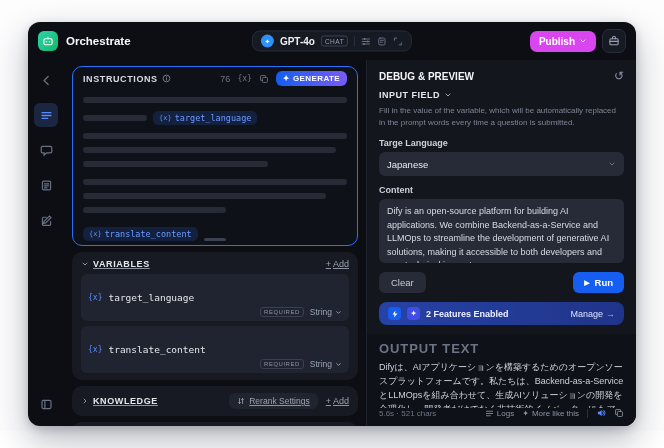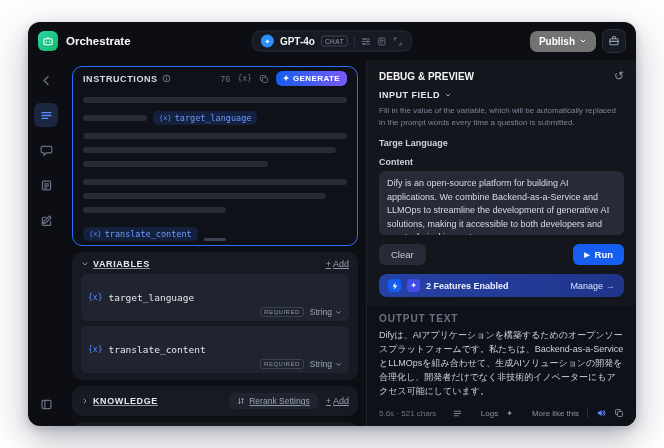--- a/index.html
+++ b/index.html
@@ -22,21 +22,21 @@
     display:flex; align-items:center; gap:6px; background:#161a23; border:1px solid #272d3a;
     border-radius:8px; padding:3px 8px; }
   .model-logo { width:13px; height:13px; border-radius:50%; background:#2e90fa; color:#fff;
     font-size:7px; display:flex; align-items:center; justify-content:center; }
   .model-name { font-size:10px; font-weight:bold; color:#eef0f3; }
   .mode-badge { font-size:6.5px; color:#98a2b3; border:1px solid #3b4354; border-radius:3px;
     padding:1px 3px; letter-spacing:.5px; }
   .pill-icons { display:flex; gap:6px; align-items:center; color:#6b7486; }
   .pill-sep { width:1px; height:10px; background:#2a3140; }
   .tb-right { margin-left:auto; display:flex; gap:6px; align-items:center; }
-  .publish-btn { background:#737373; color:#fff; font-size:10px; font-weight:bold;
+  .publish-btn { background:#d946ef; color:#fff; font-size:10px; font-weight:bold;
     border:none; border-radius:7px; padding:5px 9px; display:flex; align-items:center; gap:4px; cursor:pointer; }
   .tools-btn { width:24px; height:24px; border-radius:7px; background:#161a23; border:1px solid #272d3a;
     display:flex; align-items:center; justify-content:center; color:#98a2b3; cursor:pointer; }
 
   
   .content { flex:1; display:flex; min-height:0; }
   .rail { flex:0 0 36px; display:flex; flex-direction:column; align-items:center;
     padding:8px 0 10px; gap:11px; color:#697083; }
   .rail-item { width:24px; height:24px; border-radius:6px; display:flex; align-items:center;
     justify-content:center; cursor:pointer; }
@@ -115,25 +115,25 @@
     border-radius:8px; padding:5px 9px; display:flex; align-items:center; gap:6px; }
   .feat-icon { width:13px; height:13px; border-radius:4px; background:#155eef; display:flex;
     align-items:center; justify-content:center; color:#fff; }
   .feat-icon.alt { background:#444ce7; }
   .feat-label { font-size:9px; font-weight:bold; color:#eef1ff; }
   .manage-btn { margin-left:auto; font-size:9px; color:#dbe3ff; display:flex; gap:3px;
     align-items:center; background:none; border:none; cursor:pointer; }
   .manage-arrow { color:#9db4ff; }
   .output-section { margin-top:9px; flex:1; background:#0f1118; padding:7px 12px 8px;
     display:flex; flex-direction:column; min-height:0; }
-  .output-title { font-size:10px; font-weight:bold; letter-spacing:.9px; color:#6b7486; }
+  .output-title { font-size:13px; font-weight:bold; letter-spacing:.9px; color:#6b7486; }
   .output-text { margin-top:5px; font-size:9px; line-height:1.55; color:#ccd2dc; flex:1; overflow:hidden; }
   .output-footer { display:flex; align-items:center; gap:8px; color:#8b93a5; font-size:8px; }
   .out-meta { color:#6b7486; margin-right:auto; }
-  .foot-btn { display:flex; align-items:center; gap:19px; cursor:pointer; }
+  .foot-btn { display:flex; align-items:center; gap:3px; cursor:pointer; }
   .foot-sep { width:1px; height:9px; background:#2a3140; }
   .speaker-btn { color:#5a8bff; }
   svg { display:block; }
 </style>
 </head>
 <body>
 
 <div class="page">
   <div class="window">
 
@@ -388,20 +388,26 @@
               <span class="if-title">INPUT FIELD</span>
               <span>
                   <svg width="8" height="8" viewBox="0 0 16 16" fill="none" stroke="currentColor" stroke-width="2" stroke-linecap="round">
                     <path d="M4 6l4 4 4-4"></path>
                   </svg>
                 </span>
             </div>
             <div class="if-desc">Fill in the value of the variable, which will be automatically replaced in the prompt words every time a question is submitted.</div>
 
             <div class="field-label">Targe Language</div>
+            <div class="select">
+              <span>Japanese</span>
+              <svg width="8" height="8" viewBox="0 0 16 16" fill="none" stroke="#6b7486" stroke-width="2" stroke-linecap="round">
+                  <path d="M4 6l4 4 4-4"></path>
+                </svg>
+            </div>
 
             <div class="field-label">Content</div>
             <div class="textarea">Dify is an open-source platform for building AI applications. We combine Backend-as-a-Service and LLMOps to streamline the development of generative AI solutions, making it accessible to both developers and non-technical innovators.</div>
 
             <div class="btn-row">
               <button class="clear-btn">Clear</button>
               <button class="run-btn">
                 <span style="font-size:7px">▶</span>
                 <span>Run</span>
               </button>

